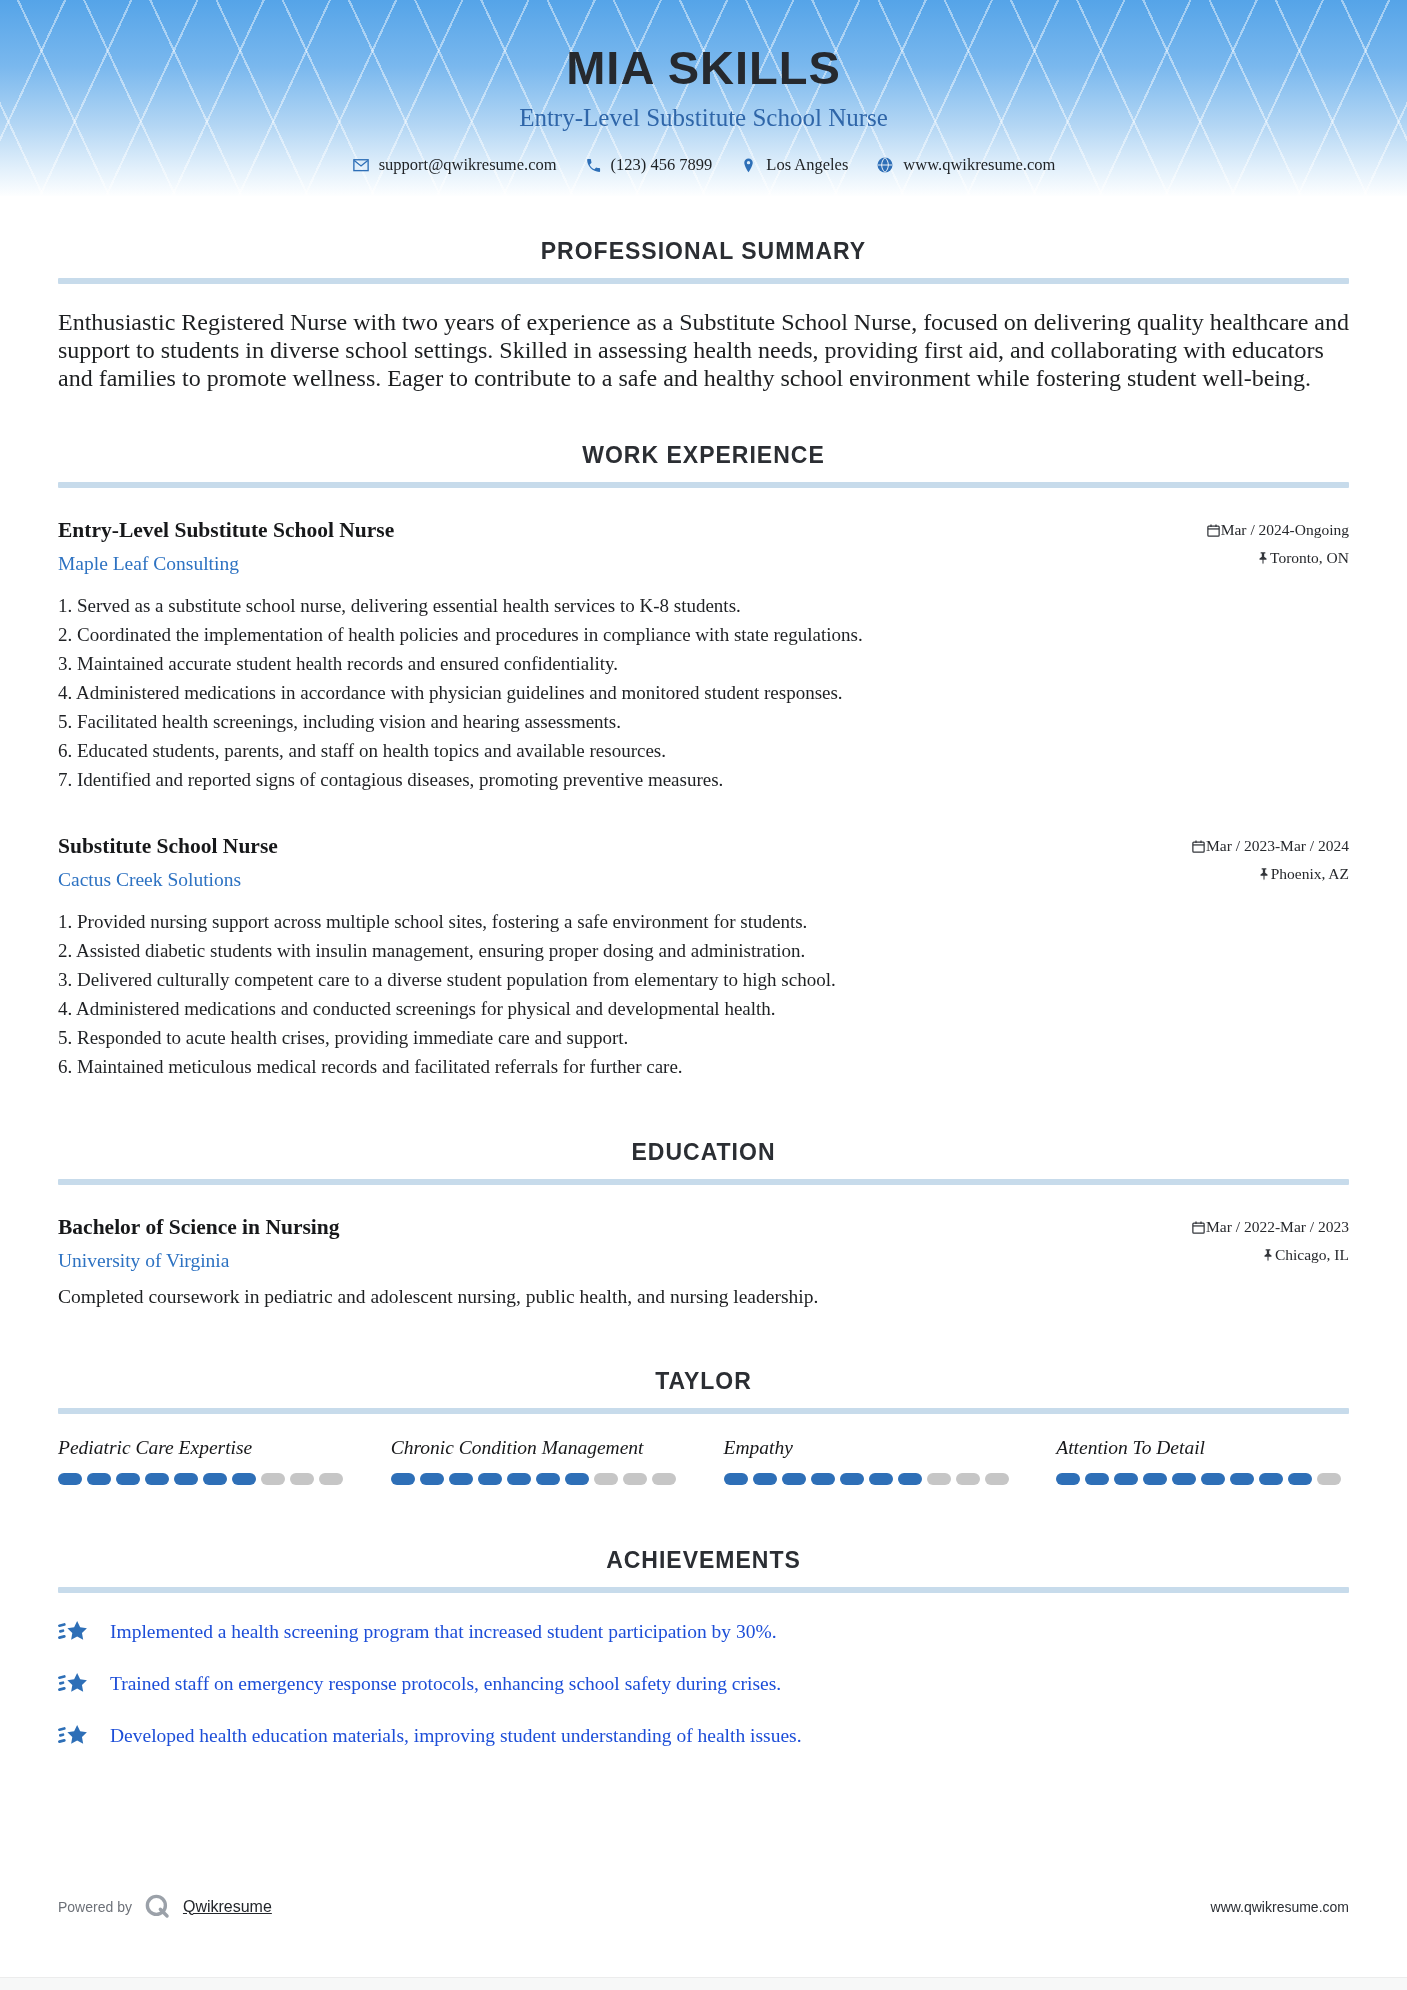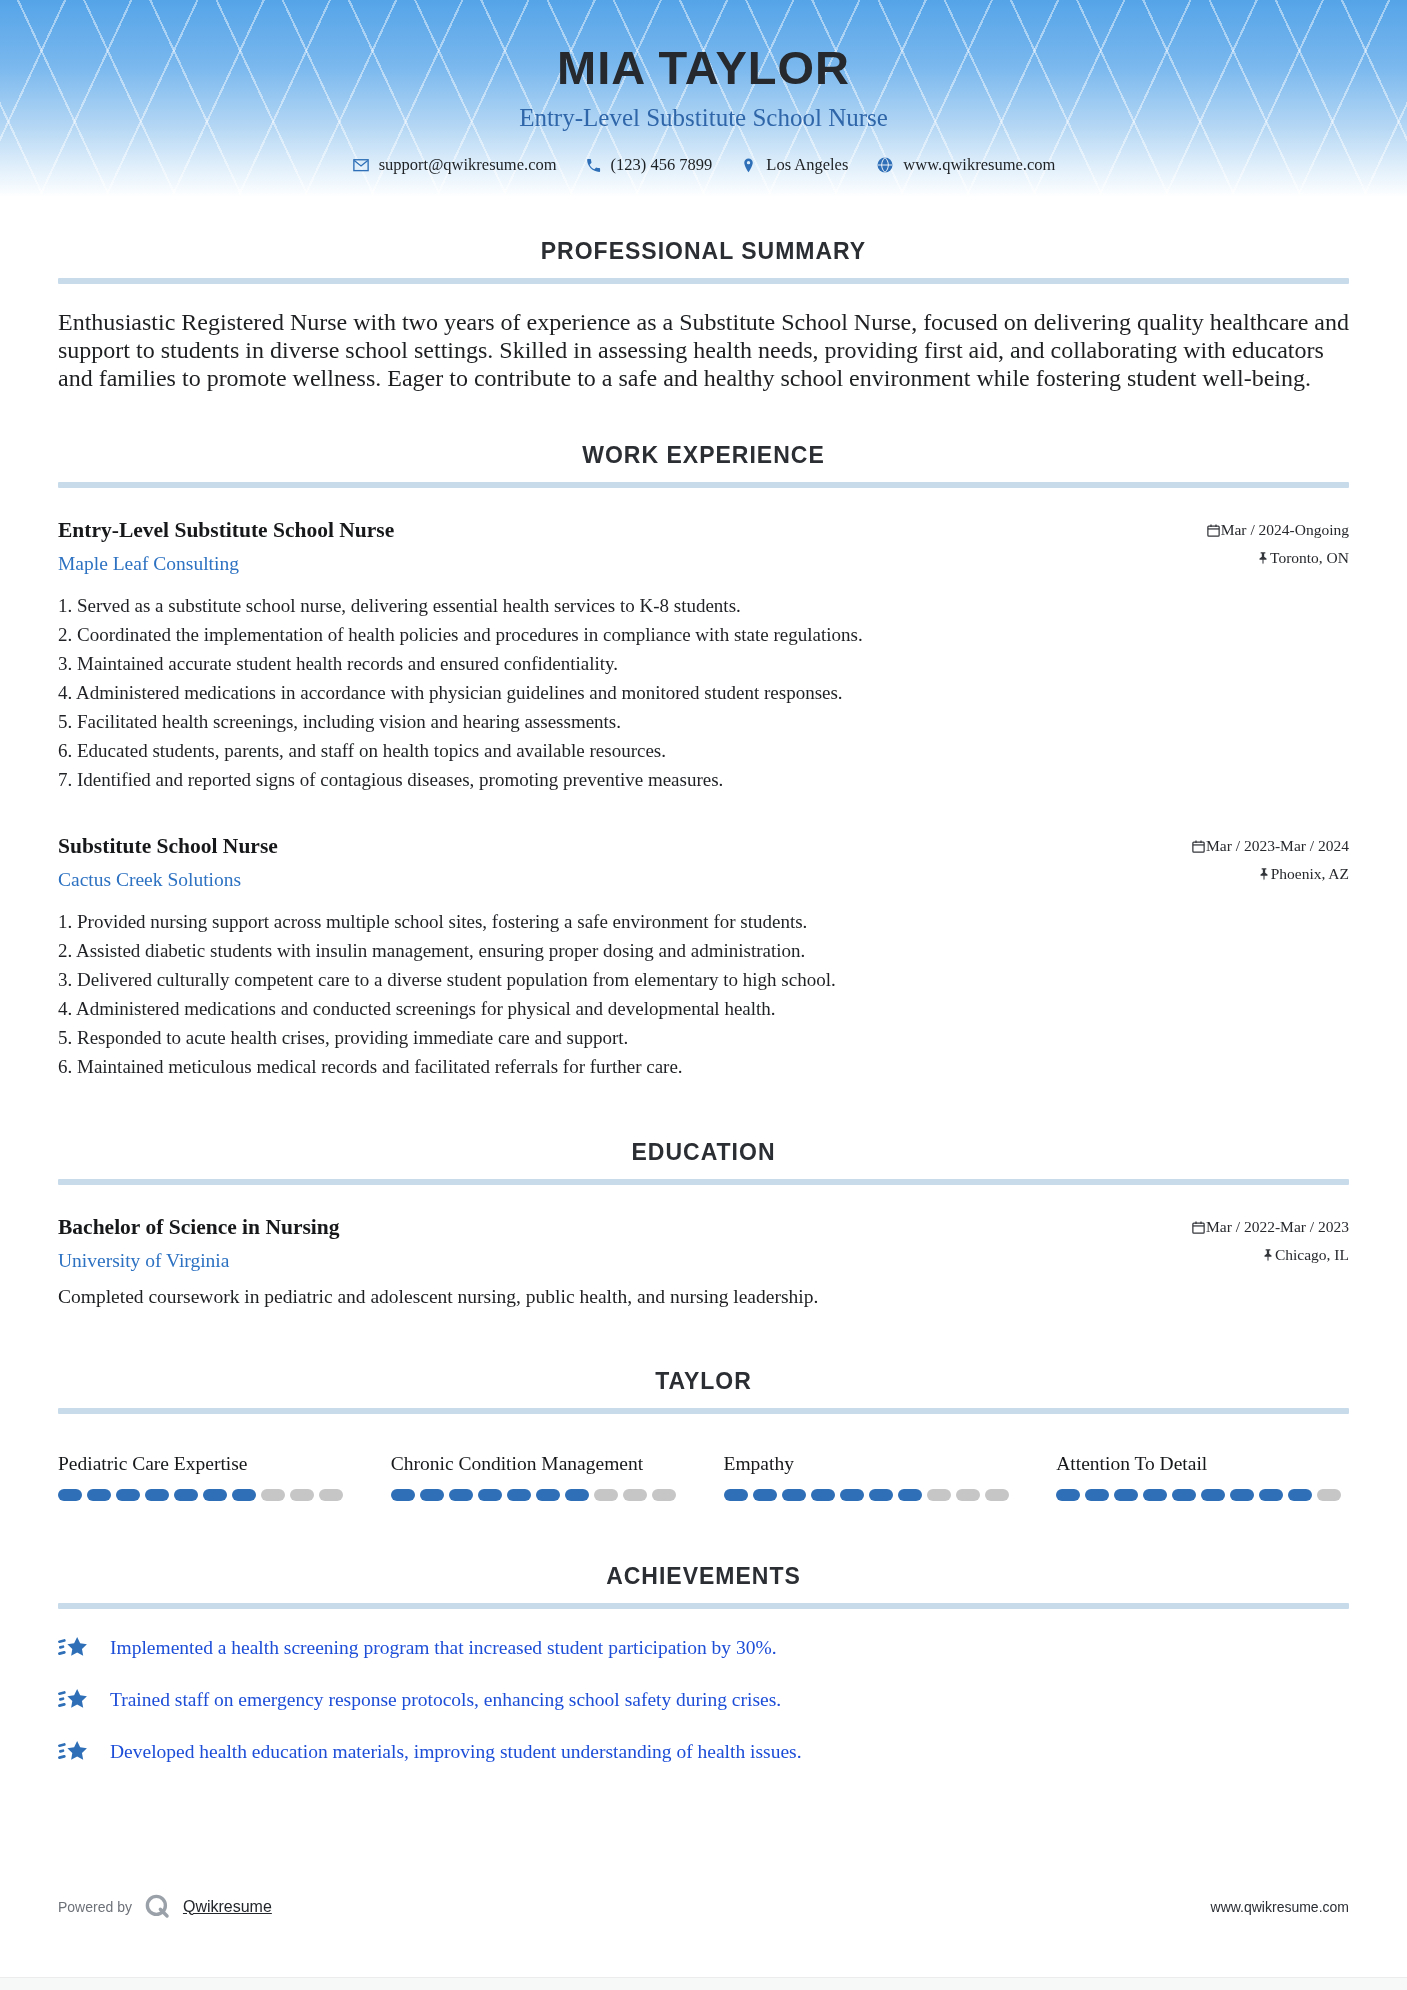--- a/index.html
+++ b/index.html
@@ -89,22 +89,22 @@
     margin-top:16px;
   }
   ol.bullets li{
     counter-increment:n;
     font-size:19px; line-height:29px; color:#1f2124;
   }
   ol.bullets li::before{ content:counter(n) ". "; }
   .edu-desc{ margin-top:14px; font-size:19.5px; color:#1d1f21; }
   
   .skills-grid{
-    margin-top:36px;
-    display:grid; grid-template-columns:repeat(4,1fr); column-gap:40px;
+    margin-top:20px;
+    display:grid; grid-template-columns:repeat(4,1fr); column-gap:40px;font-style:italic;
   }
   .skill-name{ font-size:19.5px; color:#17181a; line-height:27px; }
   .skill-dots{ margin-top:12px; display:flex; gap:5px; }
   .dot{ width:24px; height:12px; border-radius:6px; background:var(--dot-empty); }
   .dot.on{ background:var(--accent); }
   
   .ach-list{ margin-top:12px; }
   .ach-item{ display:flex; align-items:center; gap:21px; margin-top:26px; }
   .ach-icon{ color:var(--accent); display:inline-flex; flex:0 0 auto; }
   .ach-text{ font-size:19.5px; color:#1d4ed8; }
@@ -123,21 +123,21 @@
     position:absolute; left:0; right:0; bottom:0; height:13px;
     background:#f7f8f8; border-top:1px solid #ececec;
   }
 </style>
 </head>
 <body>
 
 <div class="page">
 
   <header class="hero">
-    <h1>MIA TAYLOR</h1>
+    <h1>MIA SKILLS</h1>
     <div class="subtitle">Entry-Level Substitute School Nurse</div>
     <div class="contact-row">
       <span class="contact-item">
         <span class="cicon">
           <svg width="18" height="18" viewBox="0 0 24 24">
               <rect x="2.5" y="5" width="19" height="14.5" fill="none" stroke="currentColor" stroke-width="1.8"></rect>
               <path d="M3 6l9 7.3L21 6" fill="none" stroke="currentColor" stroke-width="1.8"></path>
             </svg>
         </span>
         <span>support@qwikresume.com</span>

